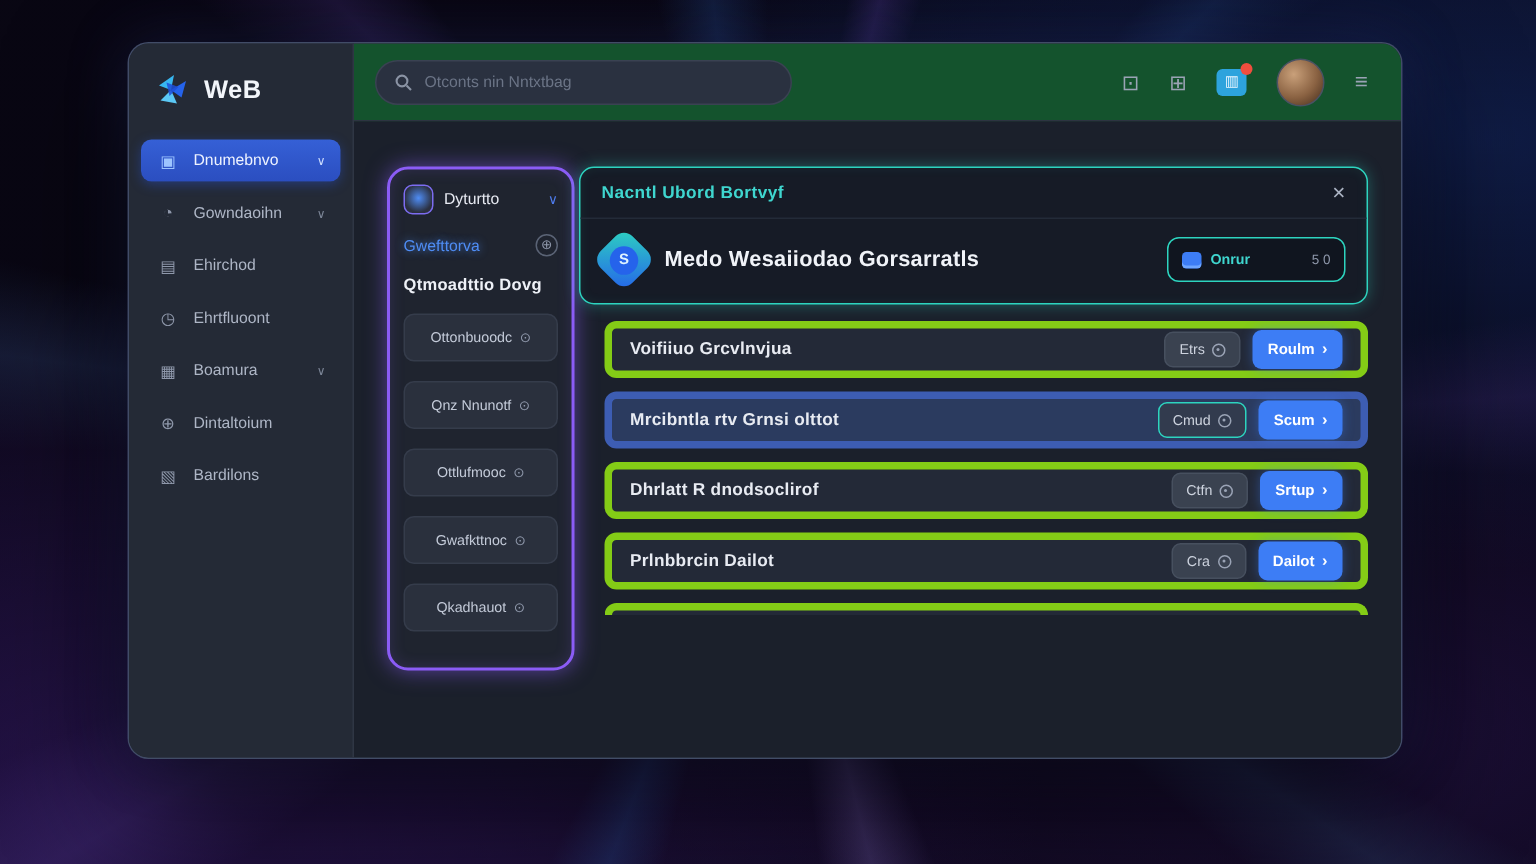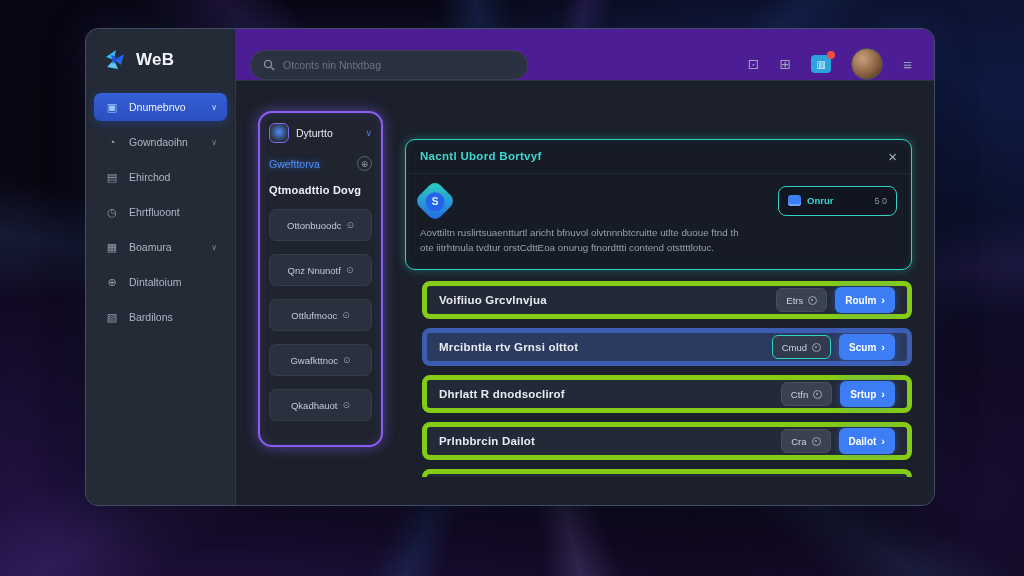--- a/index.html
+++ b/index.html
@@ -48,21 +48,21 @@
   .nav-item .glyph { width:16px; text-align:center; margin-right:9px; font-size:11px; color:#8f98ab; }
   .nav-item .chev { margin-left:auto; font-size:8px; color:#7d8698; }
   .nav-item.active { background:linear-gradient(180deg,#3560d6,#2b4ec0); color:#eef3ff; box-shadow:0 2px 8px rgba(40,80,200,.45); }
   .nav-item.active .glyph { color:#9cc4ff; }
   .nav-item.active .chev { color:#cdddff; }
 
   
   .right-col { flex:1; display:flex; flex-direction:column; min-width:0; }
 
   
-  .topbar { height:52px; flex:0 0 52px; background:#4c1d95; border-bottom:1px solid #2d3441; display:flex; align-items:flex-end; padding:0 22px 0 14px; }
+  .topbar { height:52px; flex:0 0 52px; background:#14532d; border-bottom:1px solid #2d3441; display:flex; align-items:center; padding:0 22px 0 14px; }
   .search {
     display:flex; align-items:center; gap:8px; width:278px; height:30px;
     background:#2a3140; border:1px solid #3a4252; border-radius:15px; padding:0 12px;
   }
   .search input { flex:1; background:transparent; border:none; outline:none; color:#aeb6c6; font-size:10.5px; font-family:inherit; }
   .search input::placeholder { color:#6b7486; }
   .topbar-right { margin-left:auto; display:flex; align-items:center; gap:20px; }
   .tb-icon { color:#9aa3b5; font-size:14px; cursor:pointer; line-height:1; }
   .badge-icon { position:relative; width:20px; height:18px; background:#2da3dd; border-radius:4px; display:flex; align-items:center; justify-content:center; color:#eaf6ff; font-size:10px; cursor:pointer; }
   .badge-dot { position:absolute; top:-4px; right:-4px; width:8px; height:8px; background:#f04e3e; border-radius:50%; }
@@ -74,21 +74,21 @@
   
   .content { flex:1; background:#1b202b; padding:16px 22px 0; display:flex; flex-direction:column; overflow:hidden; }
   .content-header { display:flex; align-items:center; }
   .page-title { color:#f2f4f8; font-size:23px; font-weight:bold; letter-spacing:.2px; }
   .header-btn {
     margin-left:auto; background:#3d7bf5; color:#ecf3ff; border:1px solid rgba(140,190,255,.45);
     font-size:10px; font-weight:bold; padding:5px 14px; border-radius:7px; cursor:pointer; font-family:inherit;
     box-shadow:0 0 10px rgba(60,120,245,.45);
   }
 
-  .columns { display:flex; gap:22px; margin-top:14px; flex:1; min-height:0;align-items:center; }
+  .columns { display:flex; gap:3px; margin-top:14px; flex:1; min-height:0; }
 
   
   .panel {
     width:125px; flex:0 0 125px; background:#1f242f; border:2px solid #8b5cf6; border-radius:14px;
     box-shadow:0 0 14px rgba(139,92,246,.55), inset 0 0 10px rgba(139,92,246,.18);
     padding:10px 9px; align-self:flex-start; height:336px;
   }
   .prow1 { display:flex; align-items:center; gap:7px; cursor:pointer; }
   .prow1-icon { width:20px; height:20px; border-radius:6px; border:1px solid #7c6cf0; background:radial-gradient(circle at 50% 45%, #4f8df5 0%, #2b3040 70%); flex:0 0 20px; }
   .prow1-label { color:#e7eaf2; font-size:10.5px; }
@@ -276,22 +276,22 @@
             <div class="banner-head">
               <span class="banner-title">Nacntl Ubord Bortvyf</span>
               <span class="banner-close">×</span>
             </div>
             <div class="banner-body">
               <div class="banner-left">
                 <div class="bheading-row">
                   <span class="bicon">
                     <span class="bicon-inner">S</span>
                   </span>
+                  <span class="bheading">Medo Wesaiiodao Gorsarratls</span>
                 </div>
-                <div class="bpara">Aovttiltn ruslirtsuaentturtl aricht bfnuvol olvtnnnbtcruitte utlte duoue ftnd th ote iitrhtnula tvdtur orstCdttEoa onurug ftnordttti contend otsttttlotuc.</div>
               </div>
               <div class="banner-right">
                 <div class="bpill">
                   <span class="bpill-icon"></span>
                   <span class="bpill-label">Onrur</span>
                   <span class="bpill-count">5 0</span>
                 </div>
               </div>
             </div>
           </div>

